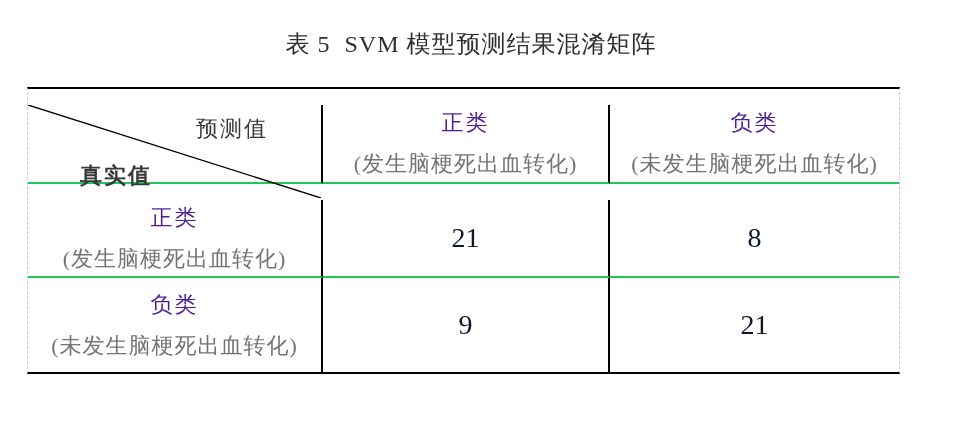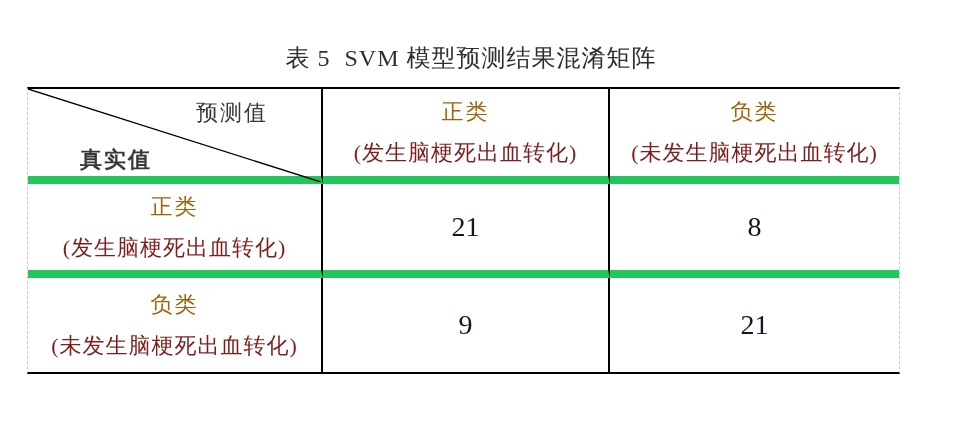--- a/index.html
+++ b/index.html
@@ -8,21 +8,21 @@
     position: relative;
     width: 957px;
     height: 444px;
     background: #ffffff;
     overflow: hidden;
     font-family: "Liberation Serif", "DejaVu Serif", serif;
     color: #383838;
   }
   .caption {
     position: absolute;
-    top: 42px;
+    top: 28px;
     left: 0;
     width: 942px;
     text-align: center;
     font-size: 24px;
     letter-spacing: 1px;
     color: #2e2e2e;
     white-space: pre;
   }
   .tbl {
     position: absolute;
@@ -34,41 +34,41 @@
     grid-template-columns: 295px 287px 289px;
     grid-template-rows: 95px 94px 94px;
     border-top: 2px solid #000;
     border-bottom: 2px solid #000;
     border-left: 1px dashed #c9c9c9;
     border-right: 1px dashed #c9c9c9;
     background: #fff;
   }
   .cell { position: relative; background: #fff; }
   .br { border-right: 2px solid #000; }
-  .bb { border-bottom: 8px solid #22c55e; }
+  .bb { border-bottom: 2px solid #22c55e; margin-top: 16px; }
   .hdr2 {
     display: flex;
     flex-direction: column;
     align-items: center;
     justify-content: center;
     gap: 19px;
     text-align: center;
   }
   .lbl {
     font-size: 22px;
     letter-spacing: 2px;
     line-height: 1;
-    color: #a16207;
+    color: #4c1d95;
     white-space: nowrap;
   }
   .sub {
     font-size: 22px;
     letter-spacing: 1px;
     line-height: 1;
-    color: #7f1d1d;
+    color: #737373;
     white-space: nowrap;
   }
   .val {
     display: flex;
     align-items: center;
     justify-content: center;
     font-size: 28px;
     color: #0f172a;
   }
   .diag-svg { position: absolute; left: 0; top: 0; display: block; }

